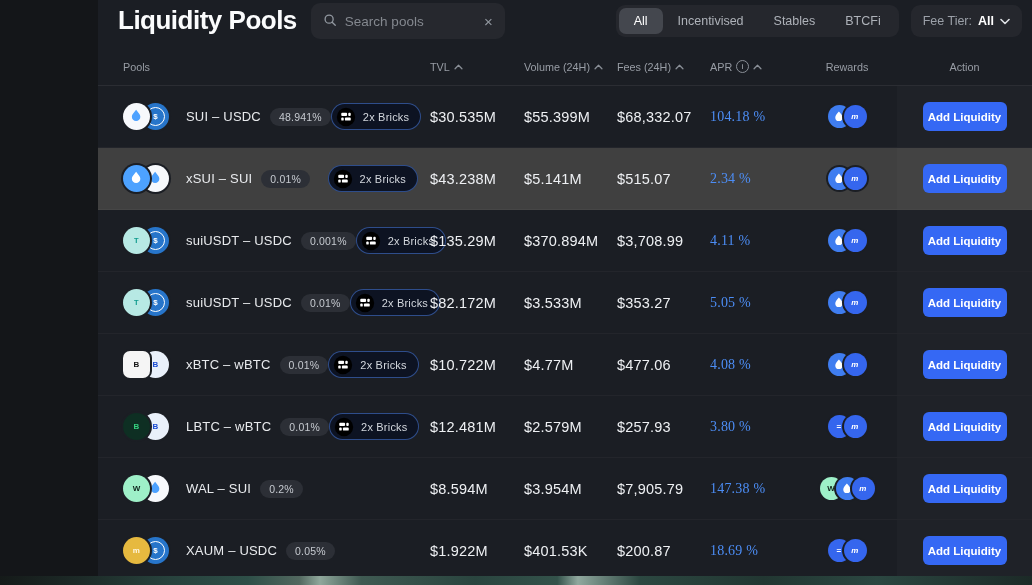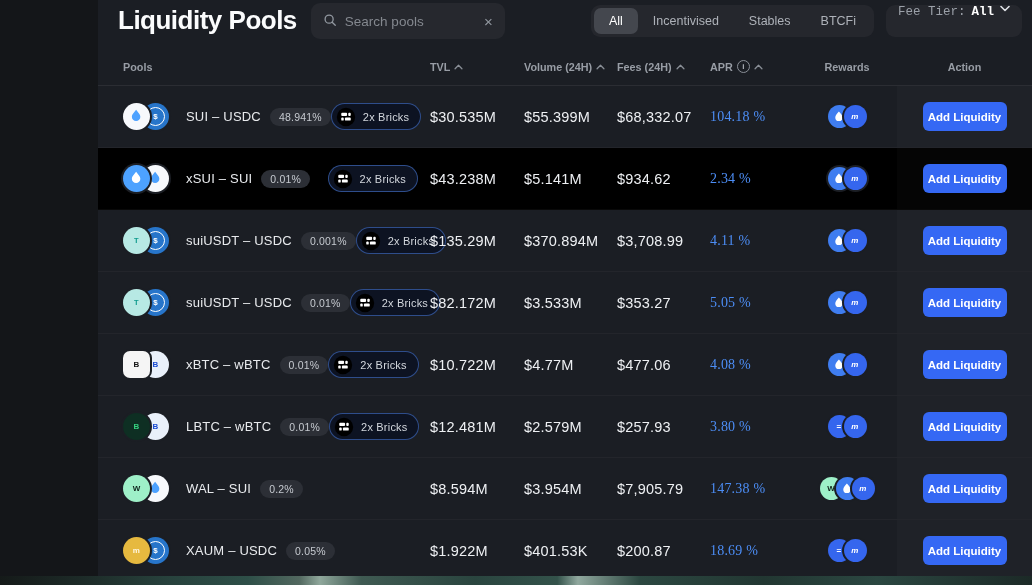--- a/index.html
+++ b/index.html
@@ -31,38 +31,38 @@
   .right-controls { margin-left:auto; display:flex; gap:12px; margin-top:3px; }
   .tabs {
     background:#25272d; border-radius:9px; height:32px; display:flex; align-items:center; padding:3px;
   }
   .tab {
     padding:0 15px; height:26px; display:flex; align-items:center; border-radius:7px;
     font-size:12.5px; color:#aeb2b9; cursor:pointer; white-space:nowrap;
   }
   .tab.active { background:#44474e; color:#ffffff; }
   .fee-tier {
-    background:#25272d; border-radius:9px; height:32px; display:flex; 
-    padding:0 12px; gap:6px; font-size:12.5px; cursor:pointer;font-family:Liberation Mono, monospace;
+    background:#25272d; border-radius:9px; height:32px; display:flex; align-items:center;
+    padding:0 12px; gap:6px; font-size:12.5px; cursor:pointer;
   }
   .fee-tier .ft-label { color:#9ba0a8; }
   .fee-tier .ft-value { color:#ffffff; font-weight:700; }
   
   .grid { display:grid; grid-template-columns:332px 94px 93px 93px 87px 100px 135px; }
   .thead { height:38px; align-items:center; border-bottom:1px solid rgba(255,255,255,0.07); }
-  .th { font-size:10.8px; font-weight:700; color:#989da5; display:flex; align-items:center; gap:4px;text-align:center; }
+  .th { font-size:10.8px; font-weight:400; color:#989da5; display:flex; align-items:center; gap:4px;text-align:center; }
   .th:first-child { padding-left:25px; }
   .th.center { justify-content:center; }
   .sort-ic, .info-ic { display:inline-flex; }
   .info-ic {
     width:13px; height:13px; border:1px solid #8a8f97; border-radius:50%;
     align-items:center; justify-content:center; font-size:8px; color:#aeb3ba; font-style:normal;
   }
   .row { height:62px; align-items:center; border-bottom:1px solid rgba(255,255,255,0.035); }
-  .row.highlight { background:#000000; }
+  .row.highlight { background:#404040; }
   .cell { font-size:14.5px; color:#eef0f3; letter-spacing:0.2px; }
   .cell-apr { color:#4c8df5; font-size:14px;font-family:Liberation Serif, serif; }
   .cell-pool { display:flex; align-items:center; padding-left:25px; }
   .cell-rewards { display:flex; align-items:center; justify-content:center; }
   .cell-action {
     display:flex; align-items:center; justify-content:center; height:100%;
     background:rgba(255,255,255,0.018);
   }
   .pair-name { margin-left:17px; font-size:13px; color:#e8eaed; white-space:nowrap; }
   .fee-badge {
@@ -247,21 +247,21 @@
               <rect x="6.3" y="7" width="7" height="3.7" rx="1.1" fill="#fff"></rect>
               <rect x="14.7" y="7" width="3" height="3.7" rx="1.1" fill="#fff"></rect>
               <rect x="6.3" y="12.6" width="3" height="3.7" rx="1.1" fill="#fff"></rect>
               <rect x="10.7" y="12.6" width="7" height="3.7" rx="1.1" fill="#fff"></rect>
             </svg>
         <span>2x Bricks</span>
       </span>
     </div>
     <div class="cell">$43.238M</div>
     <div class="cell">$5.141M</div>
-    <div class="cell">$934.62</div>
+    <div class="cell">$515.07</div>
     <div class="cell cell-apr">2.34 %</div>
     <div class="cell cell-rewards">
           <span class="tok sm" style="background: rgb(63, 125, 240);">
             <svg width="60%" height="60%" viewBox="0 0 24 24">
               <path d="M12 2.6c3.2 4 6.3 6.9 6.3 10.4a6.3 6.3 0 1 1-12.6 0C5.7 9.5 8.8 6.6 12 2.6Z" fill="#ffffff"></path>
             </svg>
           </span>
           <span class="tok sm" style="background: rgb(53, 102, 238);">
             <span style="font-size:55%;color:#fff;font-style:italic">m</span>
           </span>

